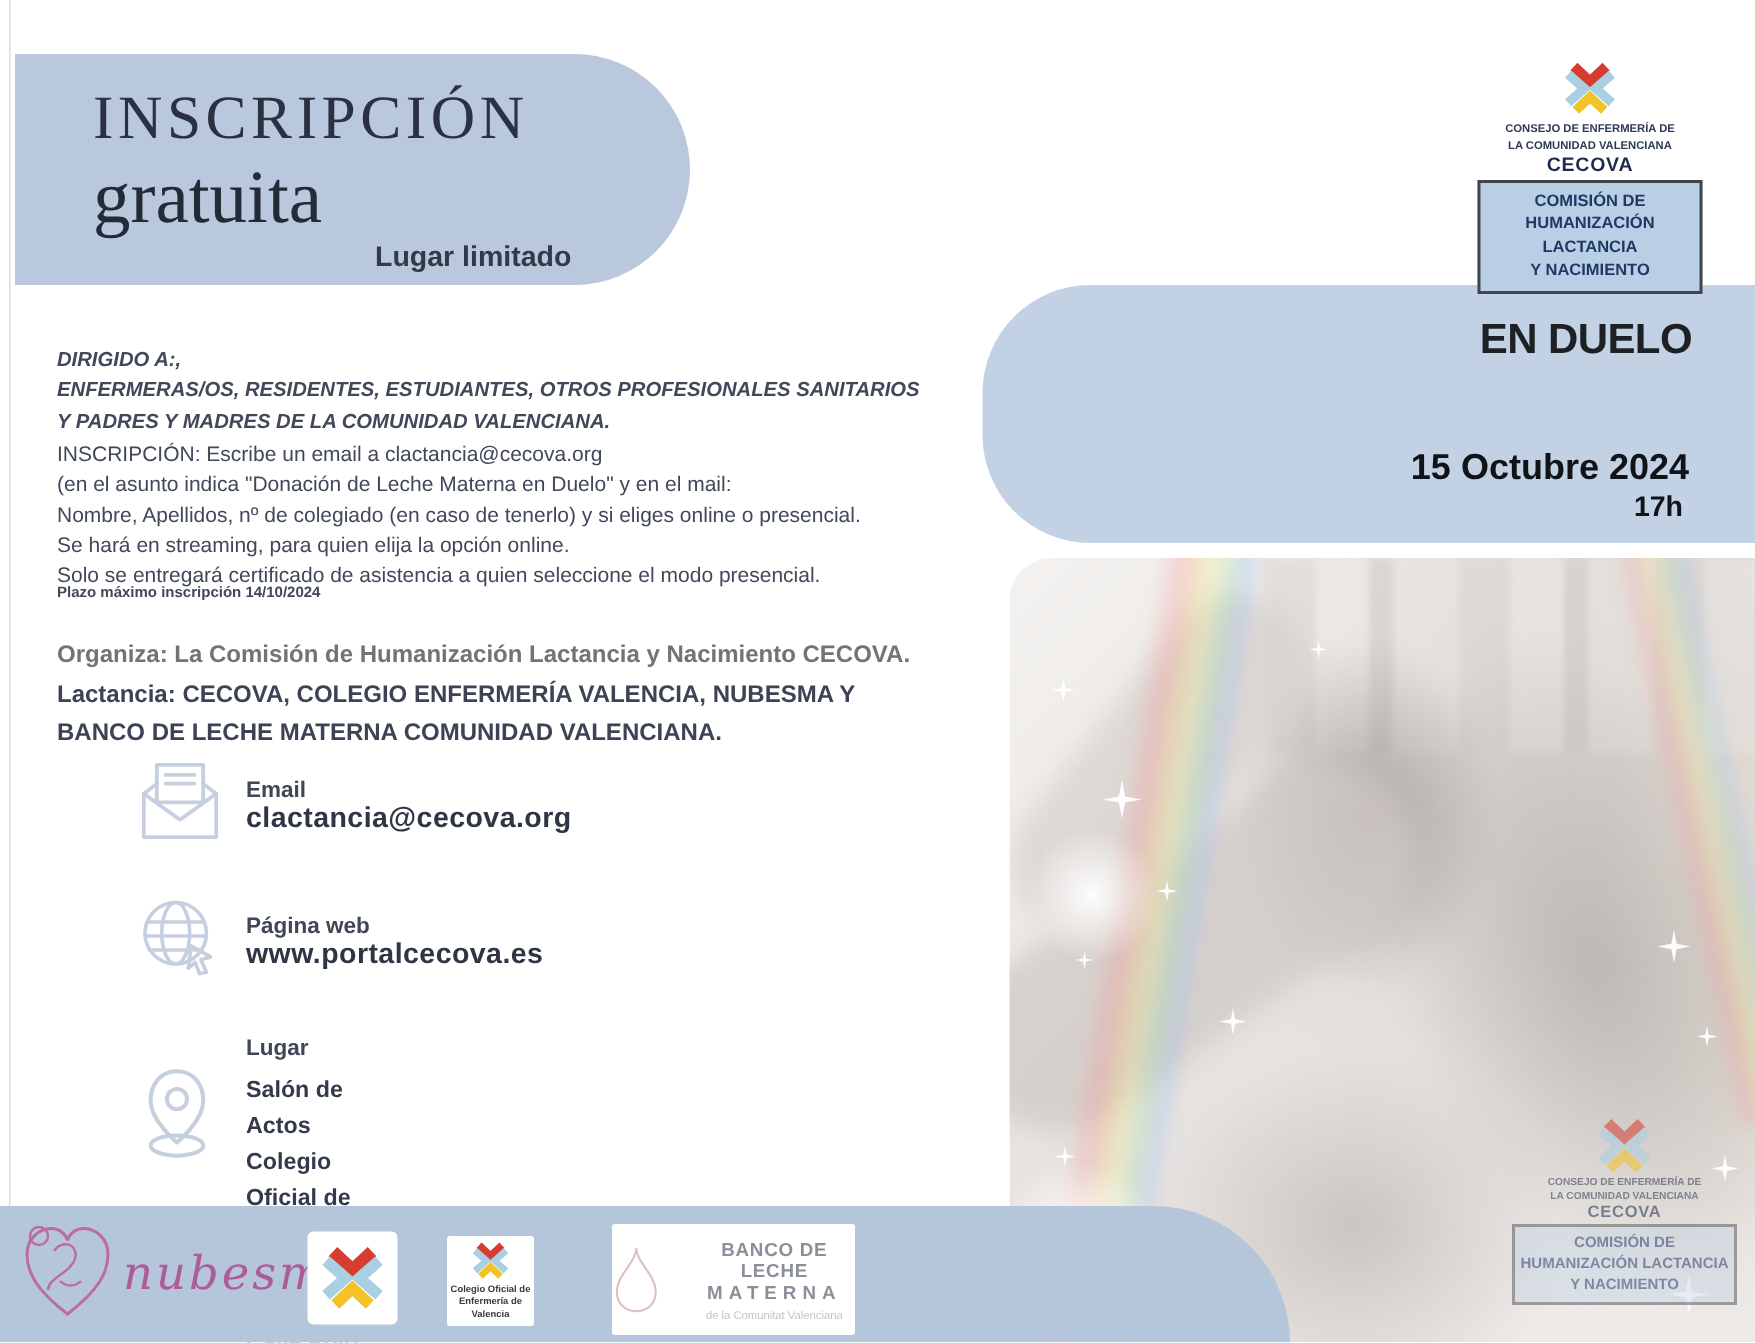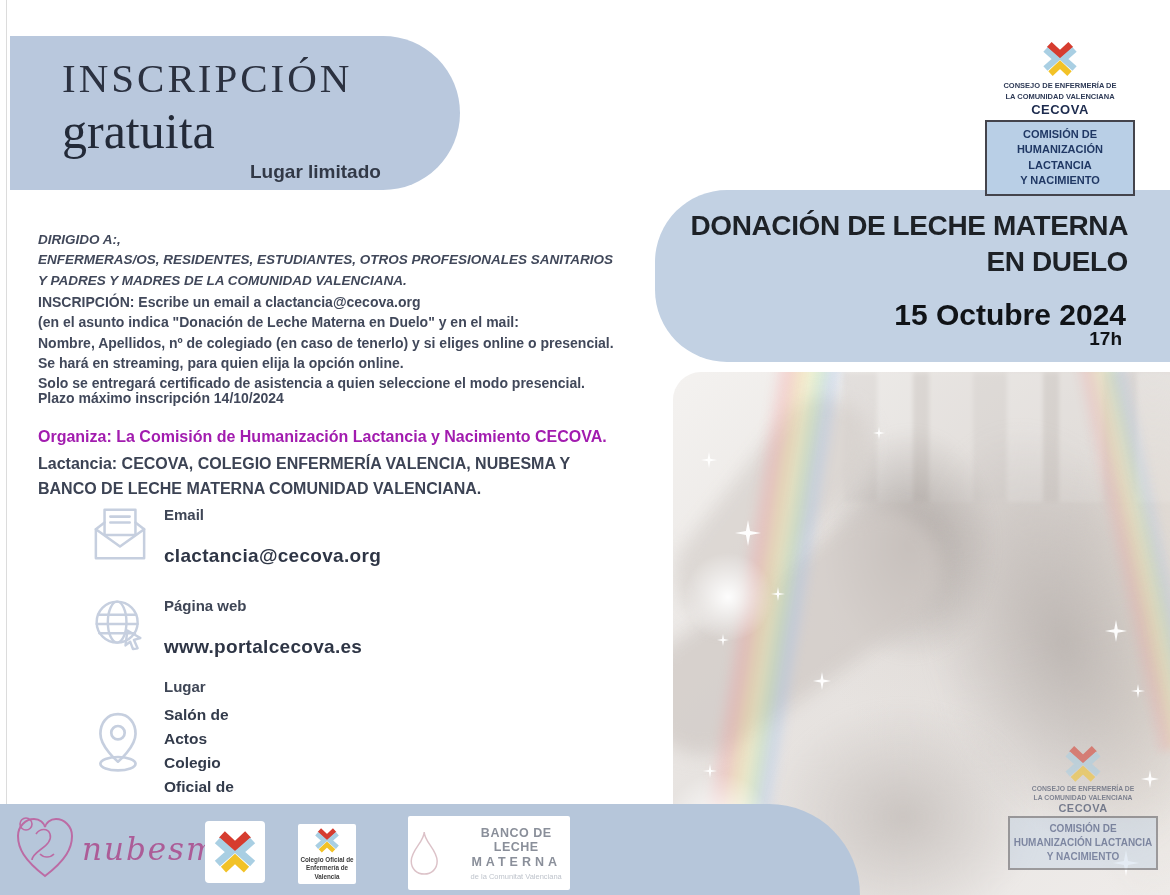--- a/index.html
+++ b/index.html
@@ -22,47 +22,47 @@
     position:absolute;left:52px;top:66px;font-family:"Liberation Serif","DejaVu Serif",serif;
     font-size:50px;color:#232a38;font-weight:400;
   }
   .pill-note{
     position:absolute;left:240px;top:125px;font-size:19px;color:#323947;font-weight:700;
   }
 
   
   .txt{color:#41485a;}
   .audience{position:absolute;left:38px;top:230px;font-size:13.5px;line-height:1.5;font-weight:700;font-style:italic;}
-  .registration{position:absolute;left:38px;top:292px;font-size:14px;line-height:1.45;font-weight:700;}
-  .deadline{position:absolute;left:38px;top:390px;font-size:14px;font-weight:700;text-align:right;}
-  .organiza{position:absolute;left:38px;top:428px;font-size:16px;font-weight:700;color:#a21caf;}
+  .registration{position:absolute;left:38px;top:292px;font-size:14px;line-height:1.45;font-weight:400;}
+  .deadline{position:absolute;left:38px;top:390px;font-size:10px;font-weight:700;text-align:right;}
+  .organiza{position:absolute;left:38px;top:428px;font-size:16px;font-weight:700;color:#737373;}
   .colaboran{position:absolute;left:38px;top:452px;font-size:16px;line-height:1.55;font-weight:700;color:#3c4354;}
 
   
   .contact-row{position:absolute;left:92px;}
   .contact-icon{position:absolute;left:0;top:0;}
   .contact-body{position:absolute;left:72px;top:0;}
-  .contact-label{font-size:15px;color:#3f4656;font-weight:700;}
-  .contact-value{font-size:19px;color:#2e3545;font-weight:700;margin-top:22px;letter-spacing:.3px;}
+  .contact-label{font-size:15px;color:#3f4656;font-weight:700;margin-top:12px;}
+  .contact-value{font-size:19px;color:#2e3545;font-weight:700;margin-top:0;letter-spacing:.3px;}
   .row-email{top:506px;}
   .row-web{top:597px;}
   .row-place{top:678px;}
   .place-lines{font-size:15.5px;color:#333b4b;font-weight:700;line-height:1.55;margin-top:8px;}
   .icon-stroke{stroke:#c6cfdf;fill:none;stroke-width:2.6;stroke-linecap:round;stroke-linejoin:round;}
 
   
   .title-panel{
     position:absolute;left:655px;top:190px;width:515px;height:172px;
     background:#c2d1e3;border-radius:72px 0 0 72px;
   }
   .event-title{
     position:absolute;right:42px;top:18px;text-align:right;color:#1d2126;
     font-size:28px;font-weight:800;line-height:1.3;letter-spacing:-0.4px;
   }
-  .event-date{position:absolute;right:44px;top:108px;font-size:30px;font-weight:800;color:#101317;}
+  .event-date{position:absolute;right:44px;top:108px;font-size:24px;font-weight:800;color:#101317;}
   .event-time{position:absolute;right:48px;top:138px;font-size:19px;font-weight:800;color:#101317;}
 
   
   .photo{
     position:absolute;left:673px;top:372px;width:497px;height:523px;
     border-radius:28px 0 0 0;overflow:hidden;z-index:1;
     background:
       radial-gradient(circle at 85% 30%, rgba(214,208,204,.8), rgba(214,208,204,0) 55%),
       linear-gradient(135deg,#f4f2f0 0%,#e6e2df 45%,#efecea 100%);
   }
@@ -217,21 +217,20 @@
         <div>Salón de Actos</div>
         <div>Colegio Oficial de Enfermería de Valencia.</div>
         <div>Calle Polo y Peyrolón, 59</div>
 
       </div>
     </div>
   </div>
 
   <div class="title-panel">
     <div class="event-title">
-      <div>DONACIÓN DE LECHE MATERNA</div>
       <div>EN DUELO</div>
     </div>
     <div class="event-date">15 Octubre 2024</div>
     <div class="event-time">17h</div>
   </div>
 
   <div class="photo">
     <div class="ph-machinery"></div>
     <div class="ph ph-hair"></div>
     <div class="ph ph-mother"></div>

